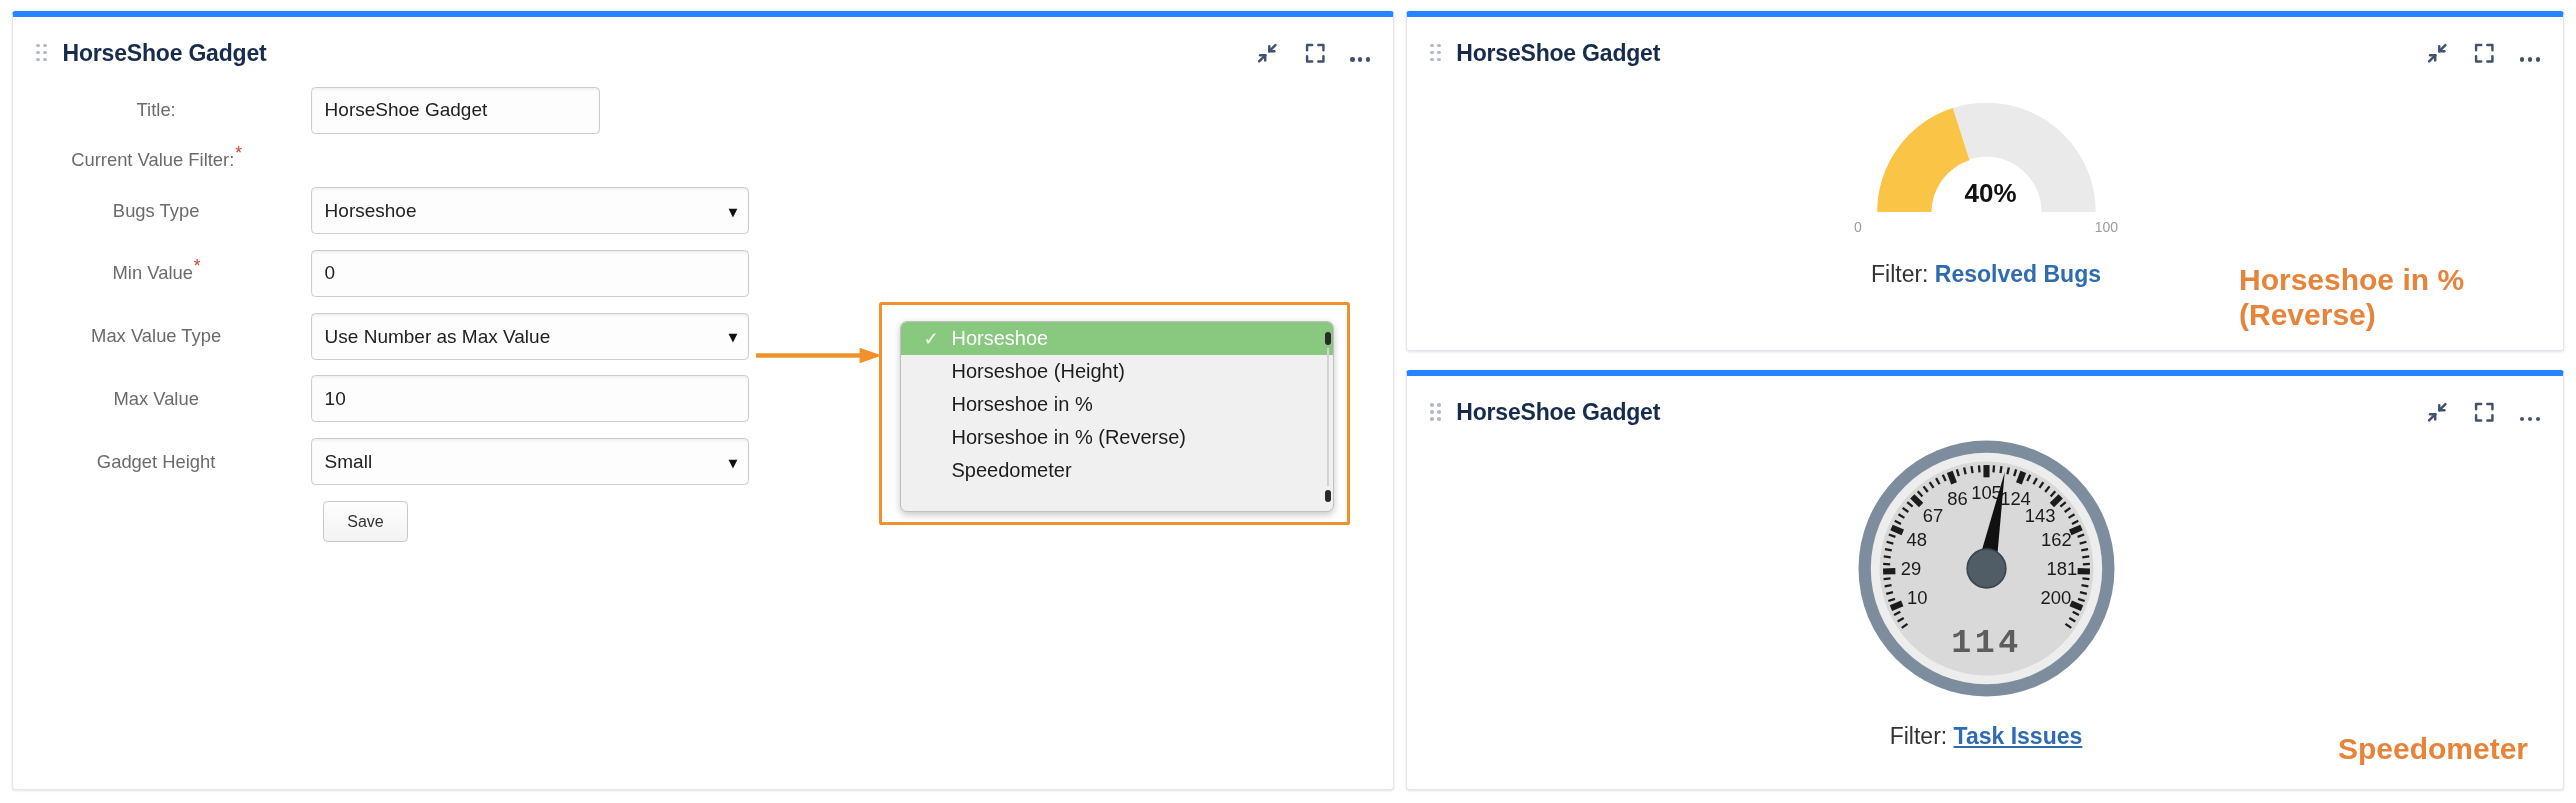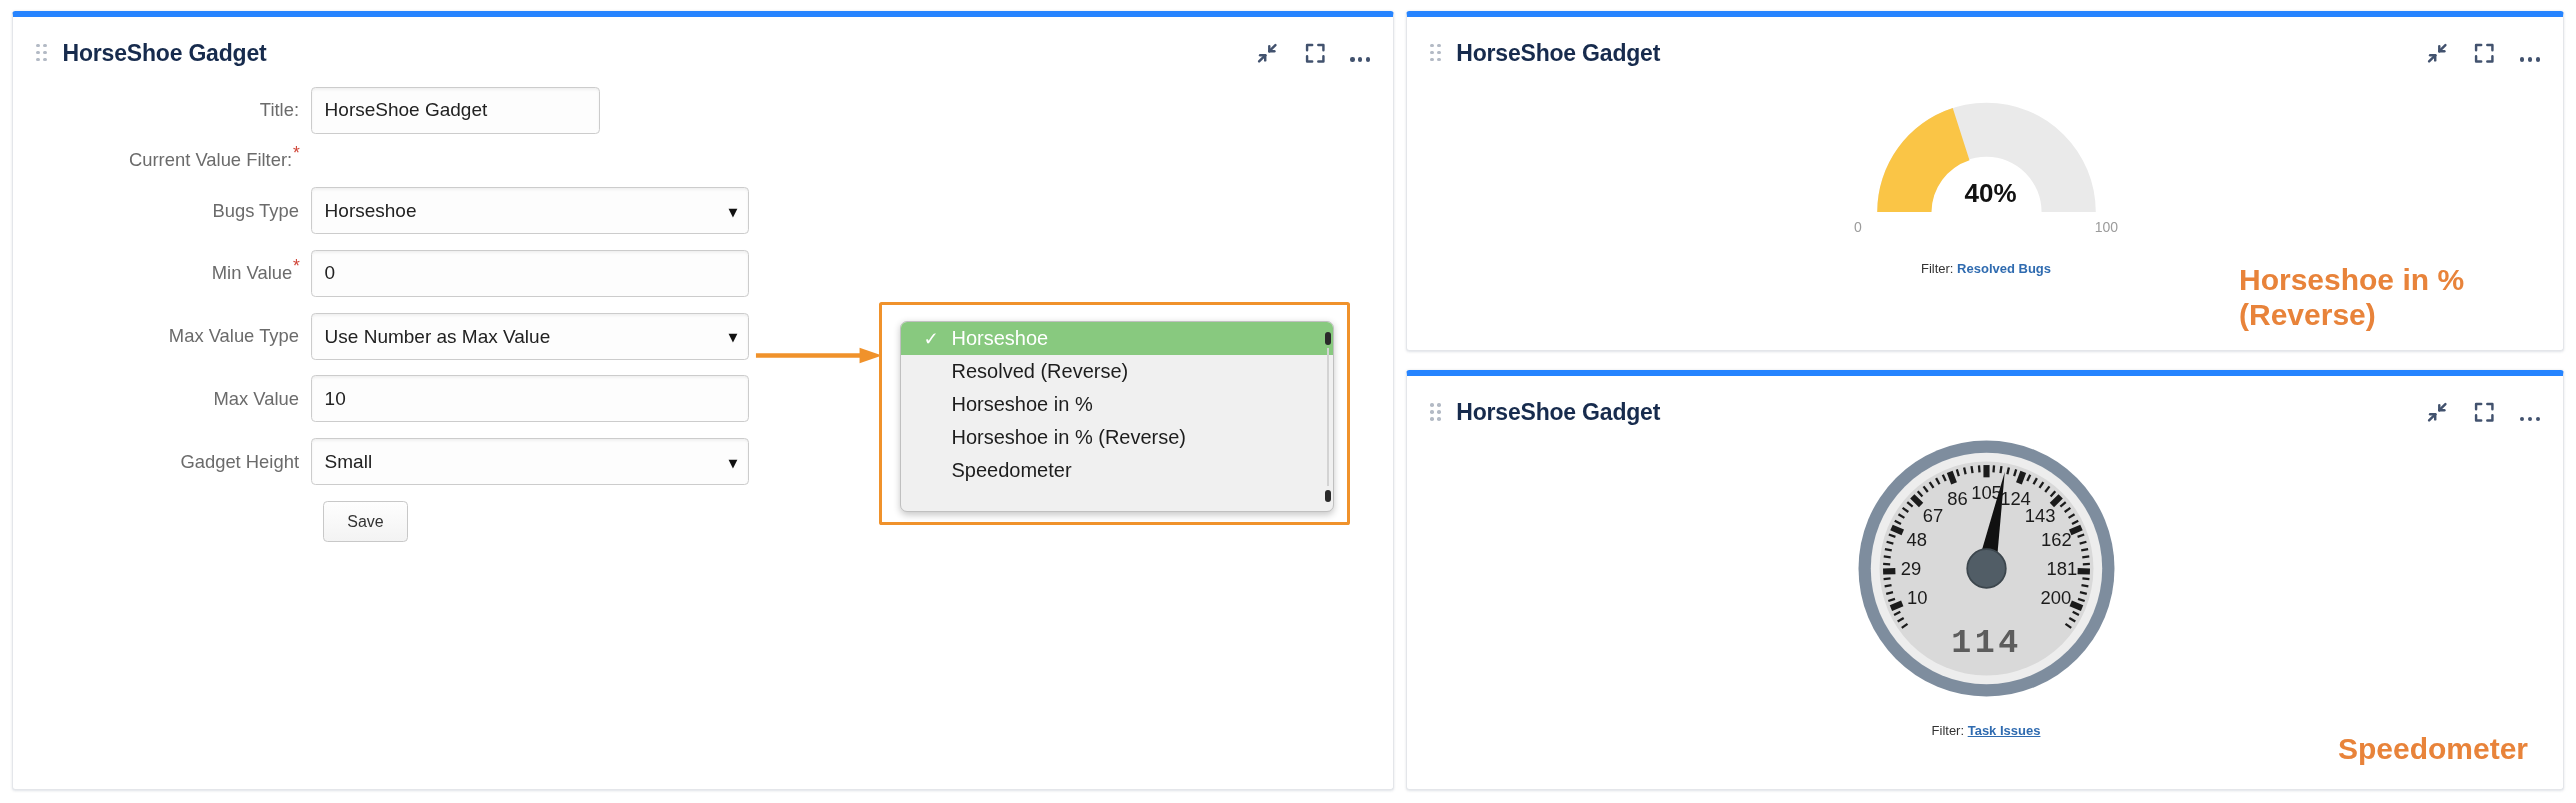--- a/index.html
+++ b/index.html
@@ -47,21 +47,21 @@
   .head-actions { margin-left: auto; display:flex; align-items:center; gap: 23px; }
   .ico { width: 24.5px; height: 24.5px; color:#42526e; display:block; cursor:pointer; }
   .ico svg { display:block; width:100%; height:100%; }
   .dots-menu { display:flex; gap:3.5px; align-items:flex-end; height:24.5px; padding-bottom:3.5px; cursor:pointer;}
   .dots-menu i { width:4.4px; height:4.4px; border-radius:50%; background:#42526e; display:block;}
 
   
   .form { position:absolute; left:0; top:70px; width:1382px; }
   .row { display:flex; align-items:center; margin-bottom: 15.8px; }
   .lbl {
-    width: 298px; text-align:right; padding-right: 12.3px;
+    width: 298px; text-align:center; padding-right: 12.3px;
     font-size: 18.4px; color:#6b6b6b; position:relative;
     white-space:nowrap;
   }
   .lbl .req { color:#d04437; font-size:17.5px; position:relative; top:-7px; left:0.9px; }
   .ctrl { position:relative; }
   input.txt, select.sel {
     font-family:"Liberation Sans", sans-serif;
     font-size: 19px; color:#222;
     background:#fdfdfd;
     border:0.9px solid #ccc;
@@ -131,21 +131,21 @@
   .gauge-svg { display:block; margin: 8.8px auto 0; }
   .gauge-pct {
     position:absolute; left:9px; right:0; top:107px;
     text-align:center; font-size:26px; font-weight:bold; color:#121212;
     pointer-events:none;
   }
   .scalebox { position:relative; width:271px; margin: 0 auto; height:19px; }
   .scalebox .s0   { position:absolute; left:3.5px;  top:0; font-size:14px; color:#9b9b9b;}
   .scalebox .s100 { position:absolute; right:3.5px; top:0; font-size:14px; color:#9b9b9b;}
   .filter-line {
-    text-align:center; font-size:13px; color:#333; margin-top: 23px;
+    text-align:center; font-size:23px; color:#333; margin-top: 23px;
   }
   .filter-line a { color:#2f6bb0; text-decoration:none; font-weight:bold; }
   .filter-line.underlined a { text-decoration:underline; }
   .badge {
     position:absolute; right:35px;
     color:#e8833a; font-weight:bold; font-size:30px; line-height:1.18;
     text-align:left; white-space:pre-line;
   }
   #gauge-badge { top: 245px; width: 289px; }
   #speed-badge { bottom: 23px; }
@@ -271,21 +271,21 @@
     <polygon points="120,2 146,11 120,20" fill="#f0922b"></polygon>
   </svg>
 
   <div id="dropdown-callout">
     <div id="dropdown-list">
       <div class="opt sel-opt">
         <span class="tick">✓</span>
         <span>Horseshoe</span>
       </div>
       <div class="opt">
-        <span>Resolved (Reverse)</span>
+        <span>Horseshoe (Height)</span>
       </div>
       <div class="opt">
         <span>Horseshoe in %</span>
       </div>
       <div class="opt">
         <span>Horseshoe in % (Reverse)</span>
       </div>
       <div class="opt">
         <span>Speedometer</span>
       </div>

